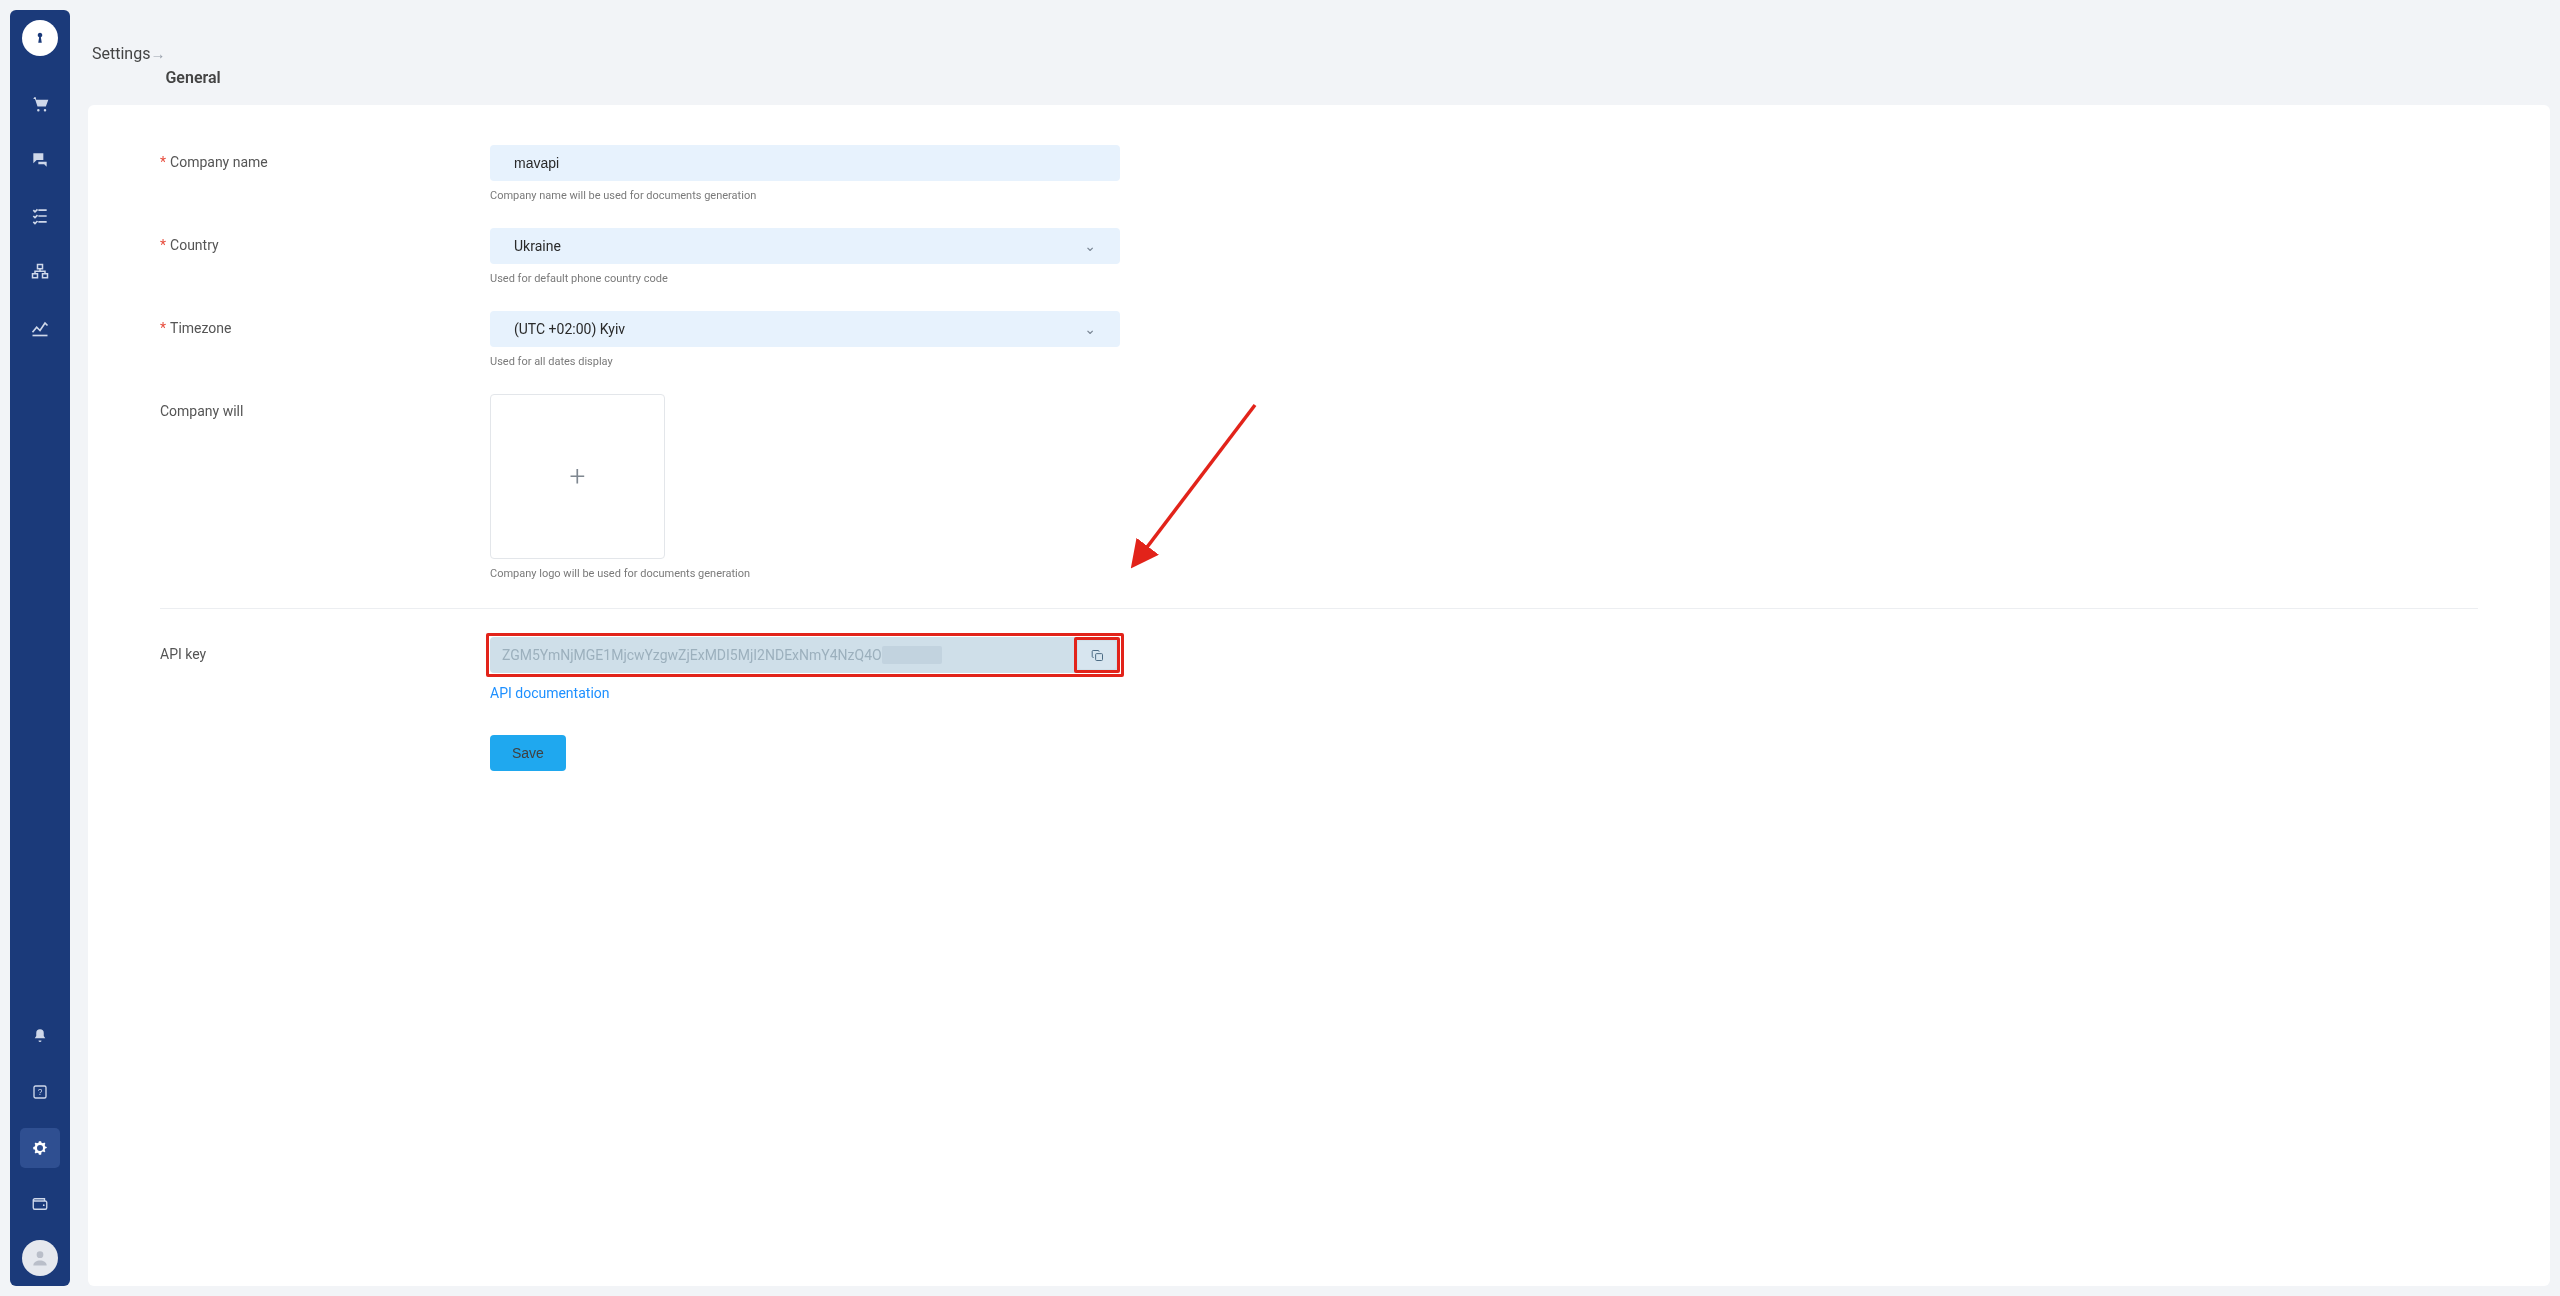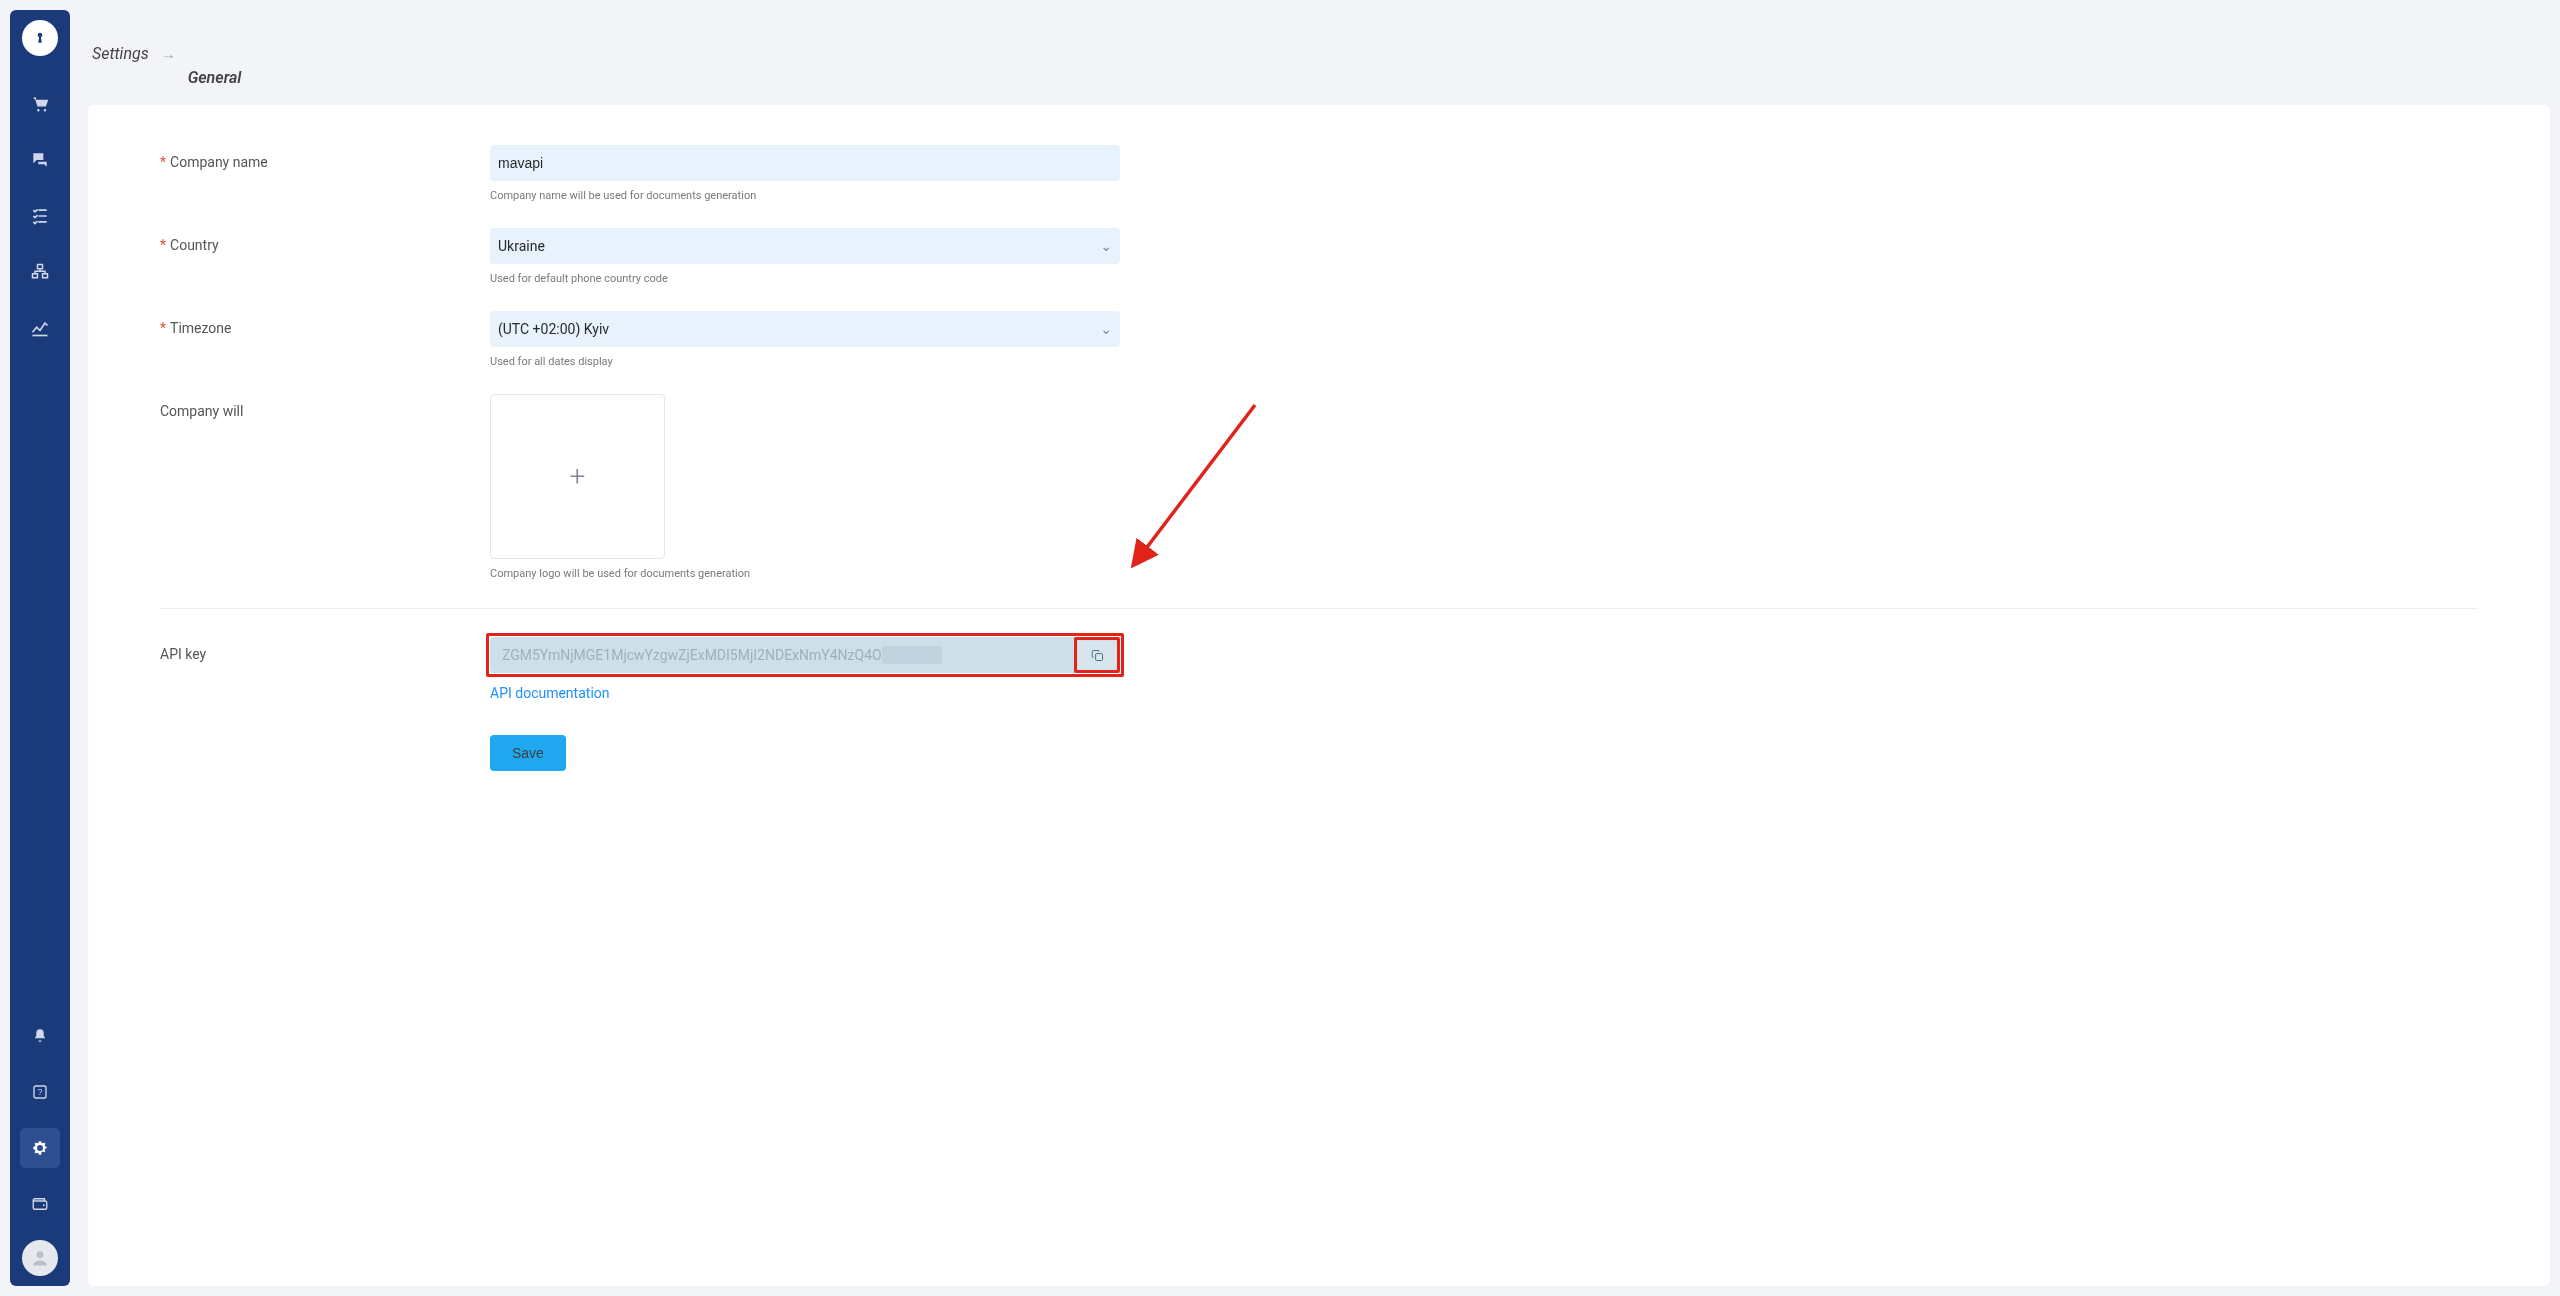--- a/index.html
+++ b/index.html
@@ -66,25 +66,23 @@
   .main-col {
     flex: 1;
     display: flex;
     flex-direction: column;
     margin-left: 18px;
     min-width: 0;
   }
   .breadcrumb {
     display: flex;
     align-items: center;
-    gap: 12px;
     padding: 10px 4px 18px 4px;
     font-size: 16px;
     color: #444;
-    font-style: italic;
   }
   .breadcrumb .bc-sep { color: #9aa1ac; font-size: 15px; }
   .breadcrumb .bc-current { font-weight: 600; margin-top: 48px; }
 
   .card {
     flex: 1;
     background: #fff;
     border-radius: 6px;
     padding: 40px 72px 40px 72px;
     overflow: auto;
@@ -101,21 +99,21 @@
     font-size: 14px;
   }
   .label-col .req { color: #e74c3c; margin-right: 4px; }
   .field-col { width: 630px; }
 
   .text-input, .select-input, .readonly-input {
     width: 100%;
     height: 36px;
     border: none;
     border-radius: 4px;
-    padding: 0 8px;
+    padding: 0 24px;
     font-size: 14px;
     outline: none;
   }
   .text-input { background: #e7f2fd; color: #2a2a2a; }
   .readonly-input { background: #cfdfe9; color: #8aa0b0; }
   .select-input {
     background: #e7f2fd;
     display: flex;
     align-items: center;
     justify-content: space-between;

